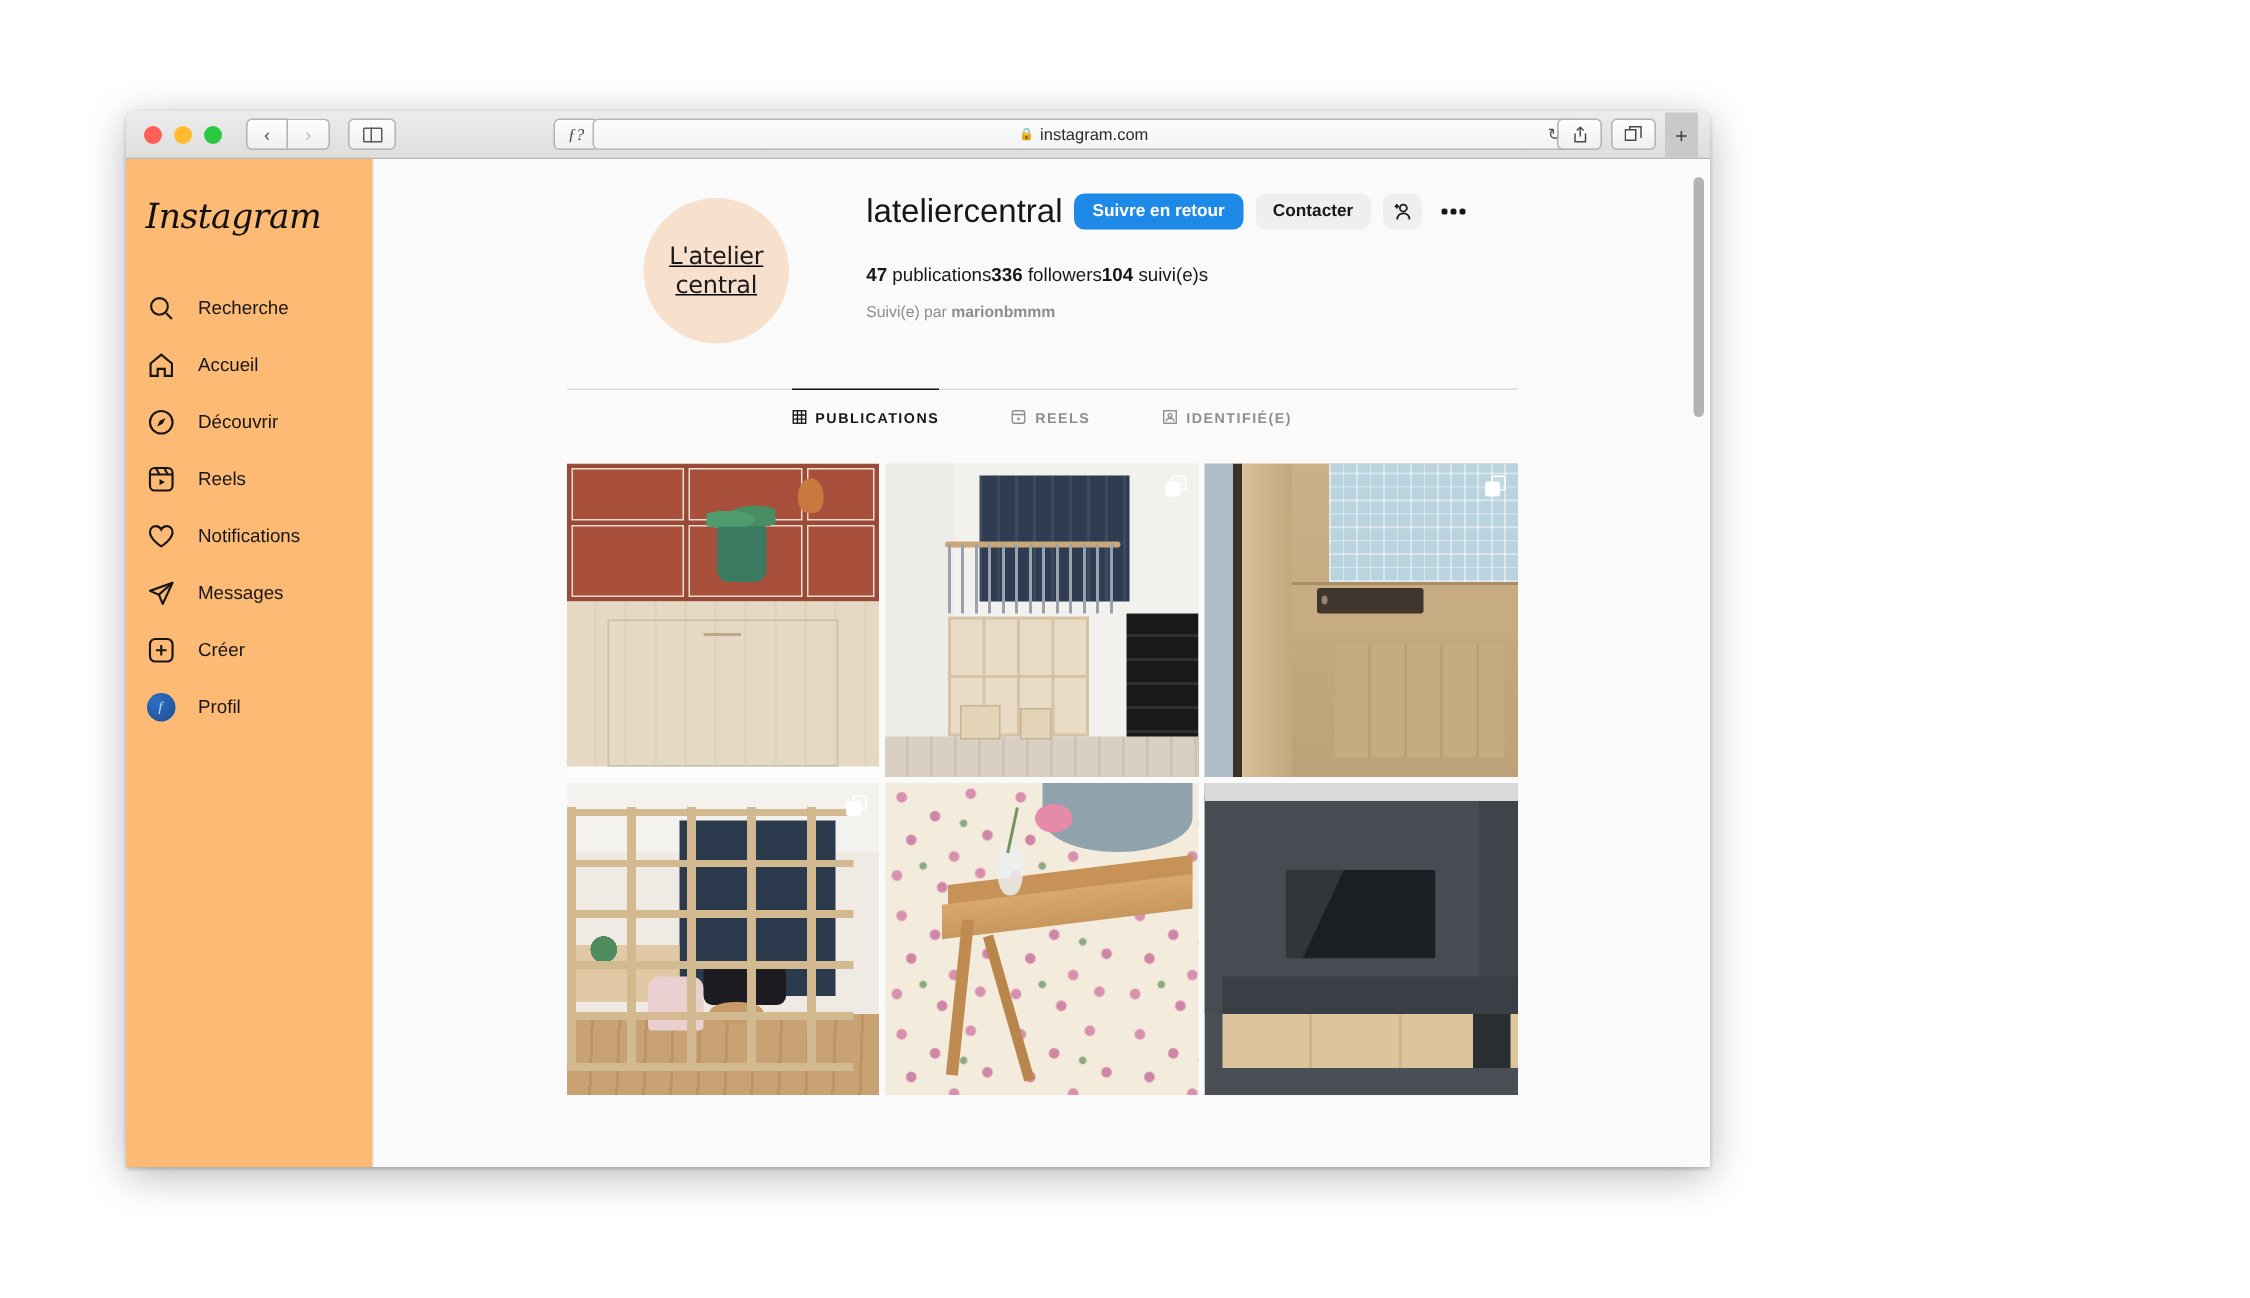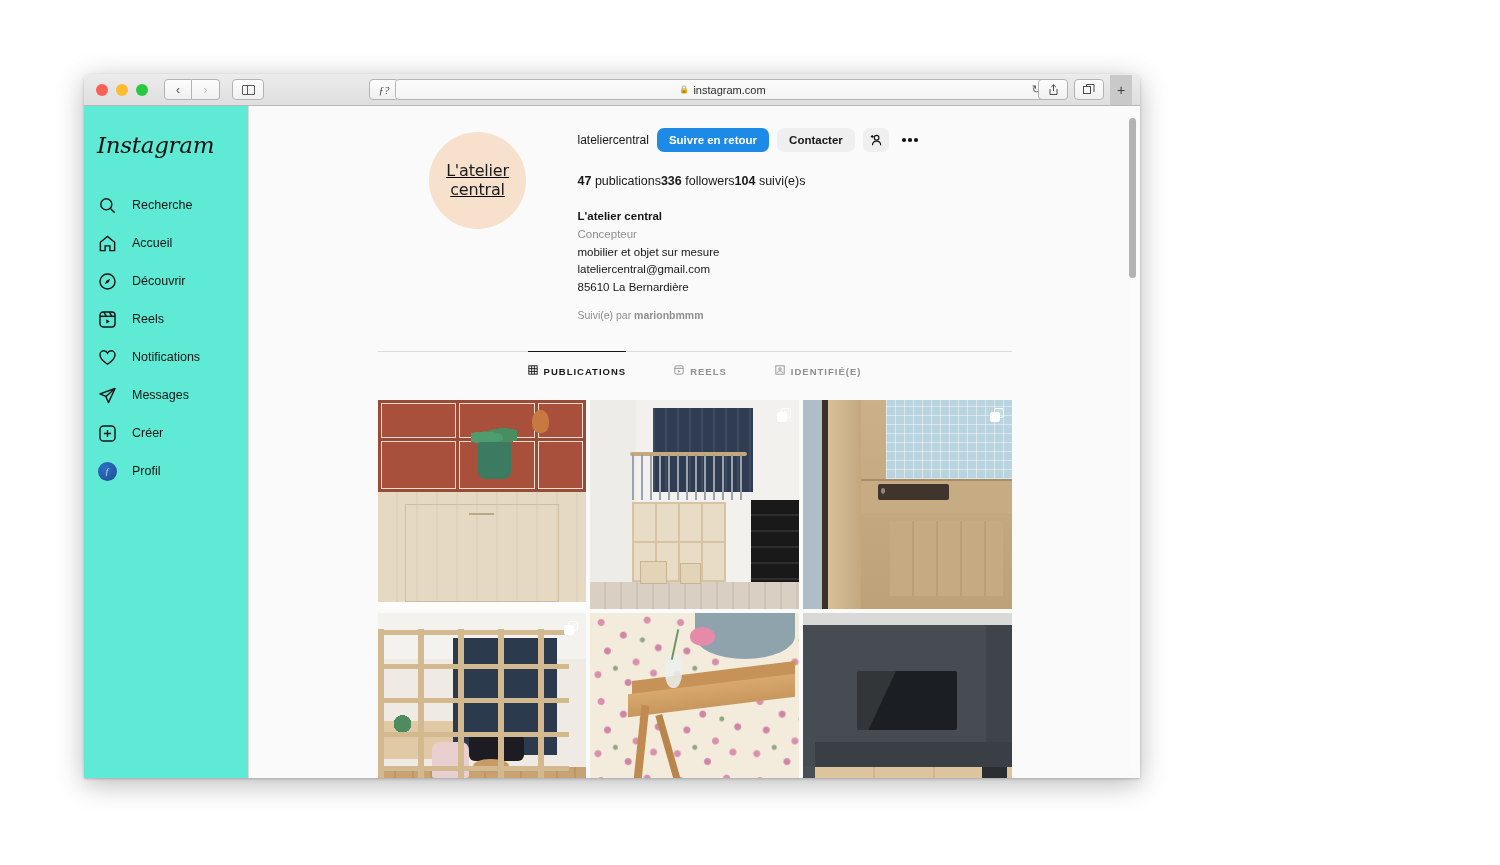--- a/index.html
+++ b/index.html
@@ -105,21 +105,21 @@
   .page {
     display: flex;
     height: 672px;
     background: #fafafa;
     position: relative;
   }
 
   
   .ig-sidebar {
     width: 165px;
-    background: #5eead4;
+    background: #fdba74;
     border-right: 1px solid #dbdbdb;
     padding-top: 26px;
     display: flex;
     flex-direction: column;
     flex-shrink: 0;
   }
   .ig-logo {
     font-family: "DejaVu Serif", serif;
     font-style: italic;
     font-size: 23px;
@@ -170,21 +170,21 @@
   }
   .big-avatar span {
     font-family: "DejaVu Sans", sans-serif;
     font-size: 16px;
     color: #1b1b1b;
     letter-spacing: -0.2px;
   }
 
   .info-col { flex: 1; padding-top: 6px; }
   .username-row { display: flex; align-items: center; gap: 8px; }
-  .username { font-size: 12px; color: #171717; font-weight: 400; }
+  .username { font-size: 22px; color: #171717; font-weight: 400; }
   .btn-follow {
     background: #1e8ae8; color: #fff;
     font-size: 11.5px; font-weight: bold;
     border: none; border-radius: 7px;
     height: 24px; padding: 0 12px;
     cursor: pointer;
   }
   .btn-contact {
     background: #efefef; color: #171717;
     font-size: 11.5px; font-weight: bold;
@@ -563,27 +563,20 @@
               <div class="stat">
                 <b>336</b>
                 <span>followers</span>
               </div>
               <div class="stat">
                 <b>104</b>
                 <span>suivi(e)s</span>
               </div>
             </div>
 
-            <div class="bio">
-              <div class="name">L'atelier central</div>
-              <div class="cat">Concepteur</div>
-              <div>mobilier et objet sur mesure</div>
-              <div>lateliercentral@gmail.com</div>
-              <div>85610 La Bernardière</div>
-            </div>
 
             <div class="followed-by">
               <span>Suivi(e) par </span><b>marionbmmm</b>
             </div>
 
           </div>
         </div>
 
         <div class="tabs">
           <div class="tab active">

